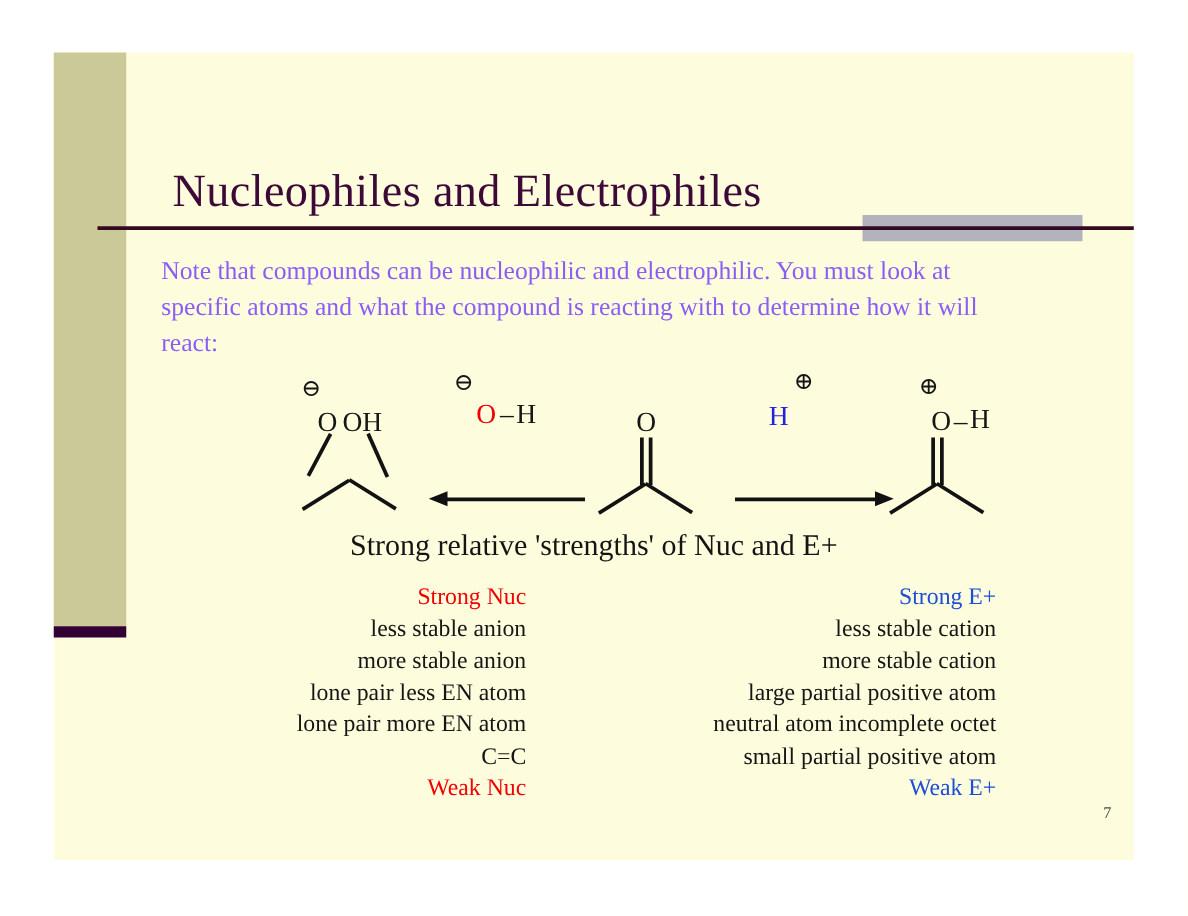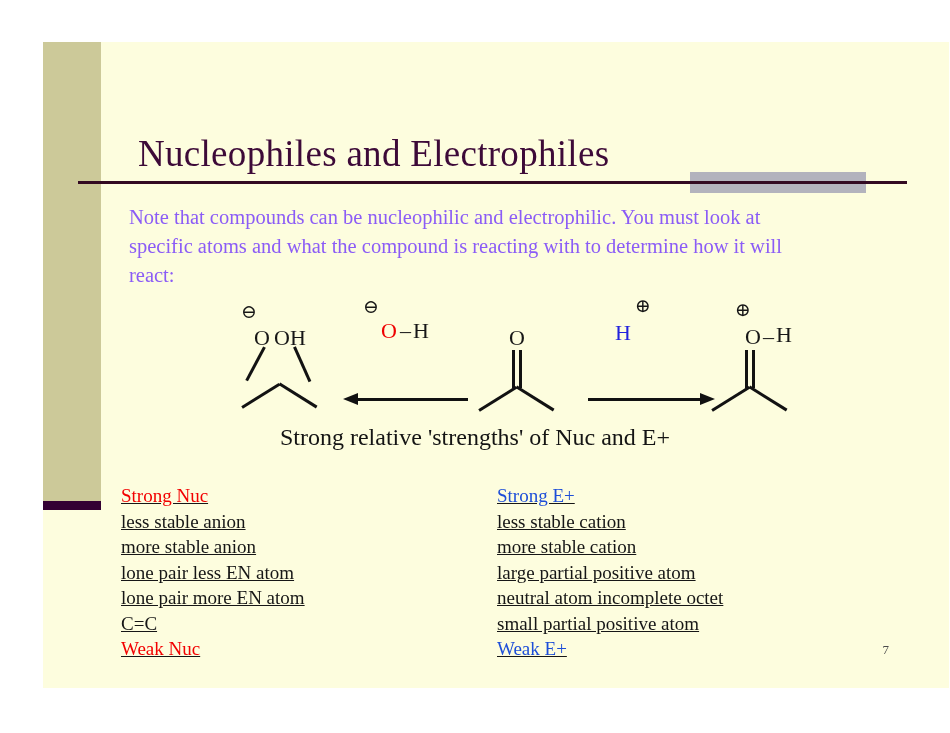--- a/index.html
+++ b/index.html
@@ -16,21 +16,20 @@
   }
 
   
   #slide {
     position: absolute;
     left: 43px;
     top: 42px;
     width: 864px;
     height: 646px;
     background: #fdfdde;
-    padding-left: 42px;
   }
 
   
   #side-band {
     position: absolute;
     left: 0px;
     top: 0px;
     width: 58px;
     height: 459px;
     background: #ccc999;
@@ -139,27 +138,26 @@
     position: absolute;
     left: 0px;
     top: 382px;
     width: 864px;
     text-align: center;
     font-size: 24px;
     color: #141414;
   }
   .col {
     position: absolute;
-    top: 441px;
+    top: 423px;
     width: 300px;
-    text-align: left;
+    text-align: right;
     font-size: 19px;
     line-height: 25.5px;
     color: #161616;
-    text-decoration: underline;
   }
   #col-nuc { left: 78px; }
   #col-elec { left: 454px; }
   .col .cap-strong,
   .col .cap-weak { font-size: 19px; }
   #col-nuc .cap-strong, #col-nuc .cap-weak  { color: #f20000; }
   #col-elec .cap-strong, #col-elec .cap-weak { color: #1d4ed8; }
 
   
   #page-number {

